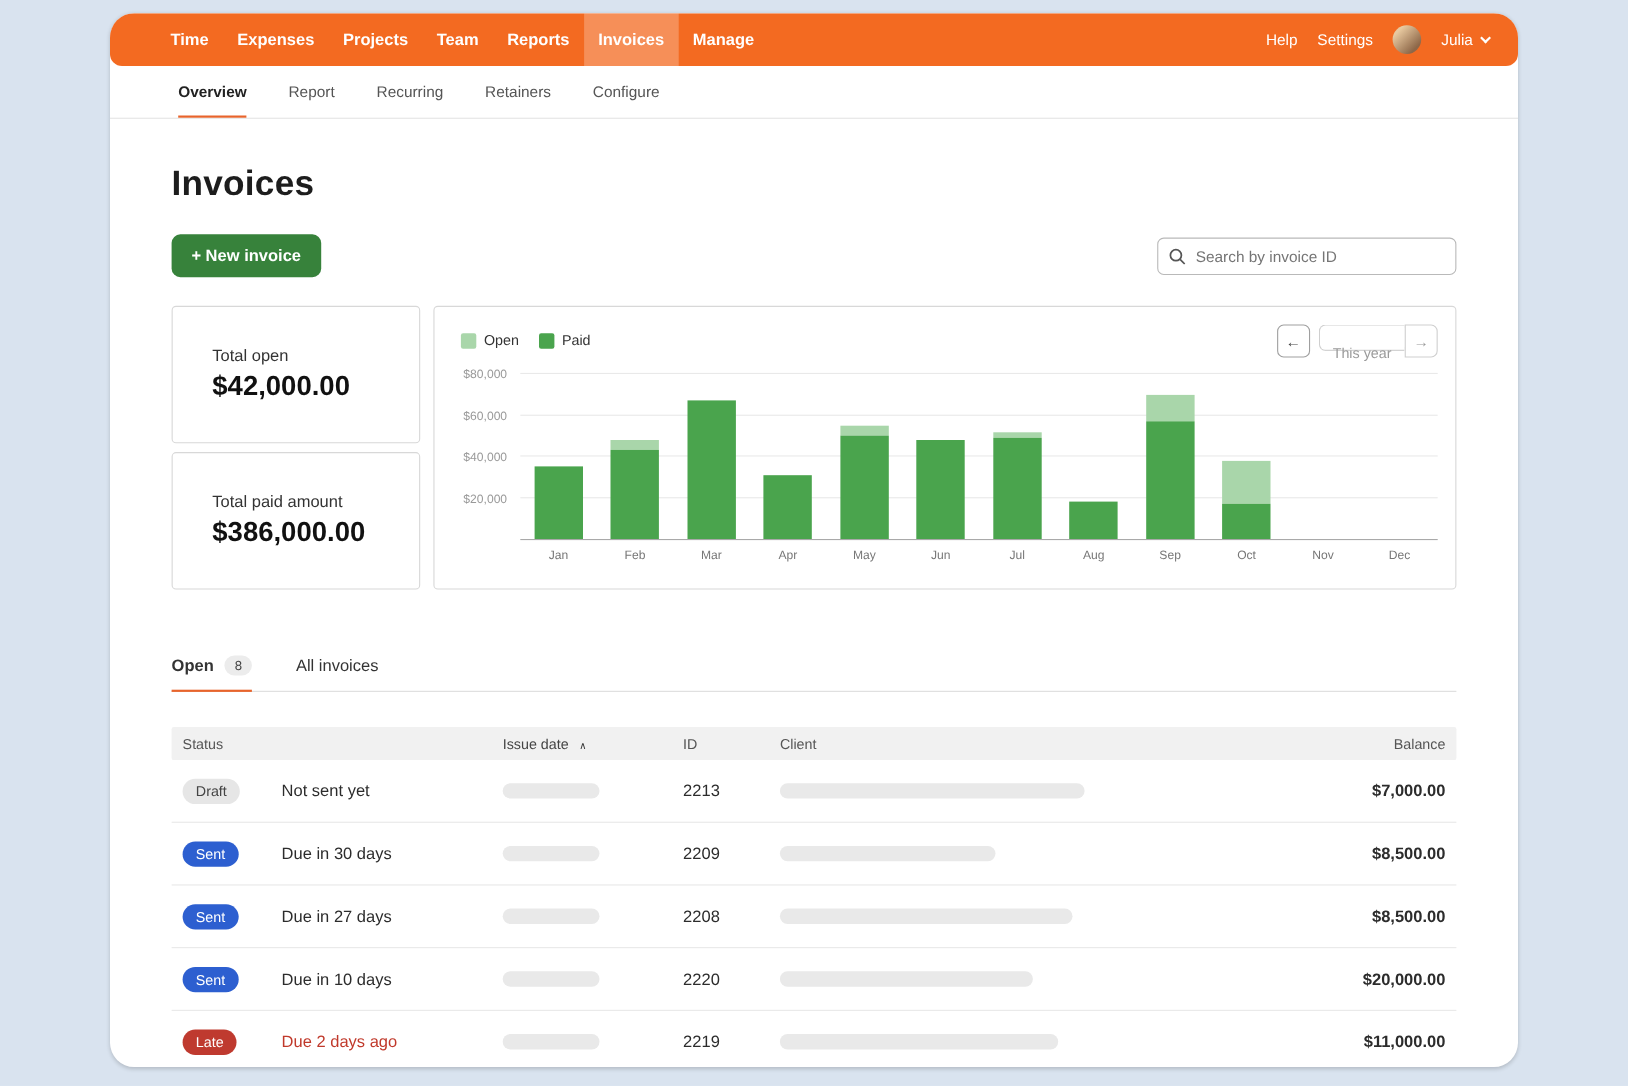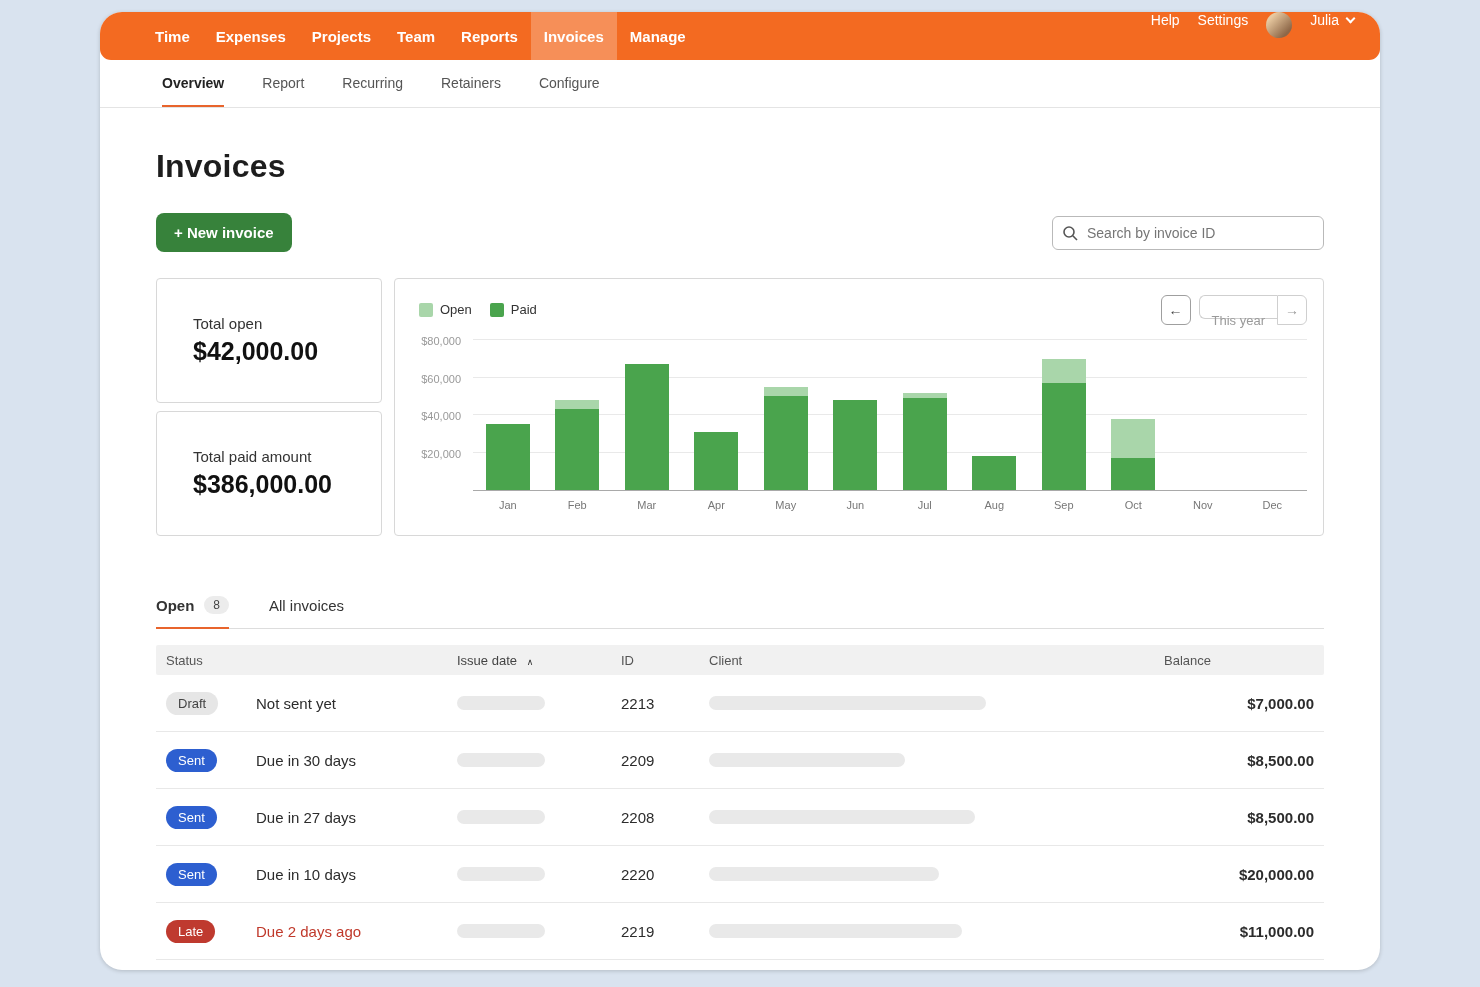--- a/index.html
+++ b/index.html
@@ -10,21 +10,21 @@
           background:#fff; border-radius:22px; overflow:hidden;
           box-shadow:0 1px 4px rgba(0,0,0,.18); }
 
   
   .topbar { height:48px; background:#f36a21; display:flex; align-items:stretch;
             justify-content:space-between; padding:0 26px 0 42px; color:#fff;border-radius:11px; }
   .nav { display:flex; align-items:stretch; }
   .nav-item { display:flex; align-items:center; padding:0 13px; font-weight:bold;
               font-size:15px; cursor:pointer; white-space:nowrap; }
   .nav-item.active { background:rgba(255,255,255,.25); }
-  .topbar-right { display:flex; align-items:flex-start; gap:18px; font-size:14px; }
+  .topbar-right { display:flex; align-items:center; gap:18px; font-size:14px; }
   .top-link { cursor:pointer; }
   .avatar { width:26px; height:26px; border-radius:50%;
             background:linear-gradient(135deg,#e8c9a0 20%,#8d6748 80%); }
   .top-user { display:flex; align-items:center; gap:8px; cursor:pointer; }
   .chev { width:7px; height:7px; border-right:2px solid #fff; border-bottom:2px solid #fff;
           transform:rotate(45deg); margin-top:-3px; }
 
   
   .subnav { display:flex; gap:38px; padding:0 62px; border-bottom:1px solid #e4e4e4;
             height:48px; align-items:stretch; font-size:14px; color:#555; }
@@ -82,33 +82,33 @@
   
   .tabs { display:flex; gap:40px; border-bottom:1px solid #ddd; margin-top:48px; }
   .tab { padding:12px 0 13px; font-size:15px; color:#333; cursor:pointer;
          border-bottom:2px solid transparent; margin-bottom:-1px;
          display:flex; align-items:center; gap:10px; }
   .tab.active { font-weight:bold; border-bottom-color:#e8642c; }
   .count { background:#ececec; border-radius:10px; padding:2px 9px; font-size:12px;
            font-weight:normal; color:#444; }
 
   
-  .table { margin-top:16px; }
+  .table { margin-top:32px; }
   .thead, .trow { display:grid; grid-template-columns:90px 201px 164px 88px 1fr 150px;
                   align-items:center; padding:0 10px; }
   .thead { background:#f1f1f1; height:30px; font-size:13px; color:#555; border-radius:2px; }
   .trow { height:57px; border-bottom:1px solid #e8e8e8; font-size:15px; color:#2c2c2c; cursor:pointer; }
   .badge { display:inline-block; border-radius:12px; padding:4px 12px; font-size:13px; }
   .badge-draft { background:#e6e6e6; color:#444; }
   .badge-sent  { background:#2d5fd0; color:#fff; }
   .badge-late  { background:#bf3a2f; color:#fff; }
   .late-text { color:#c0392b; }
   .placeholder { height:14px; border-radius:8px; background:#e9e9e9; }
   .cell-balance { text-align:right; font-weight:bold; }
-  .right { }
+  .right { text-align:right; }
   .sortable { cursor:pointer; color:#444; }
   .sort-caret { font-size:9px; margin-left:6px; color:#333; }
 </style>
 </head>
 <body>
 
 <div class="page">
   <div class="card">
 
     <header class="topbar">

